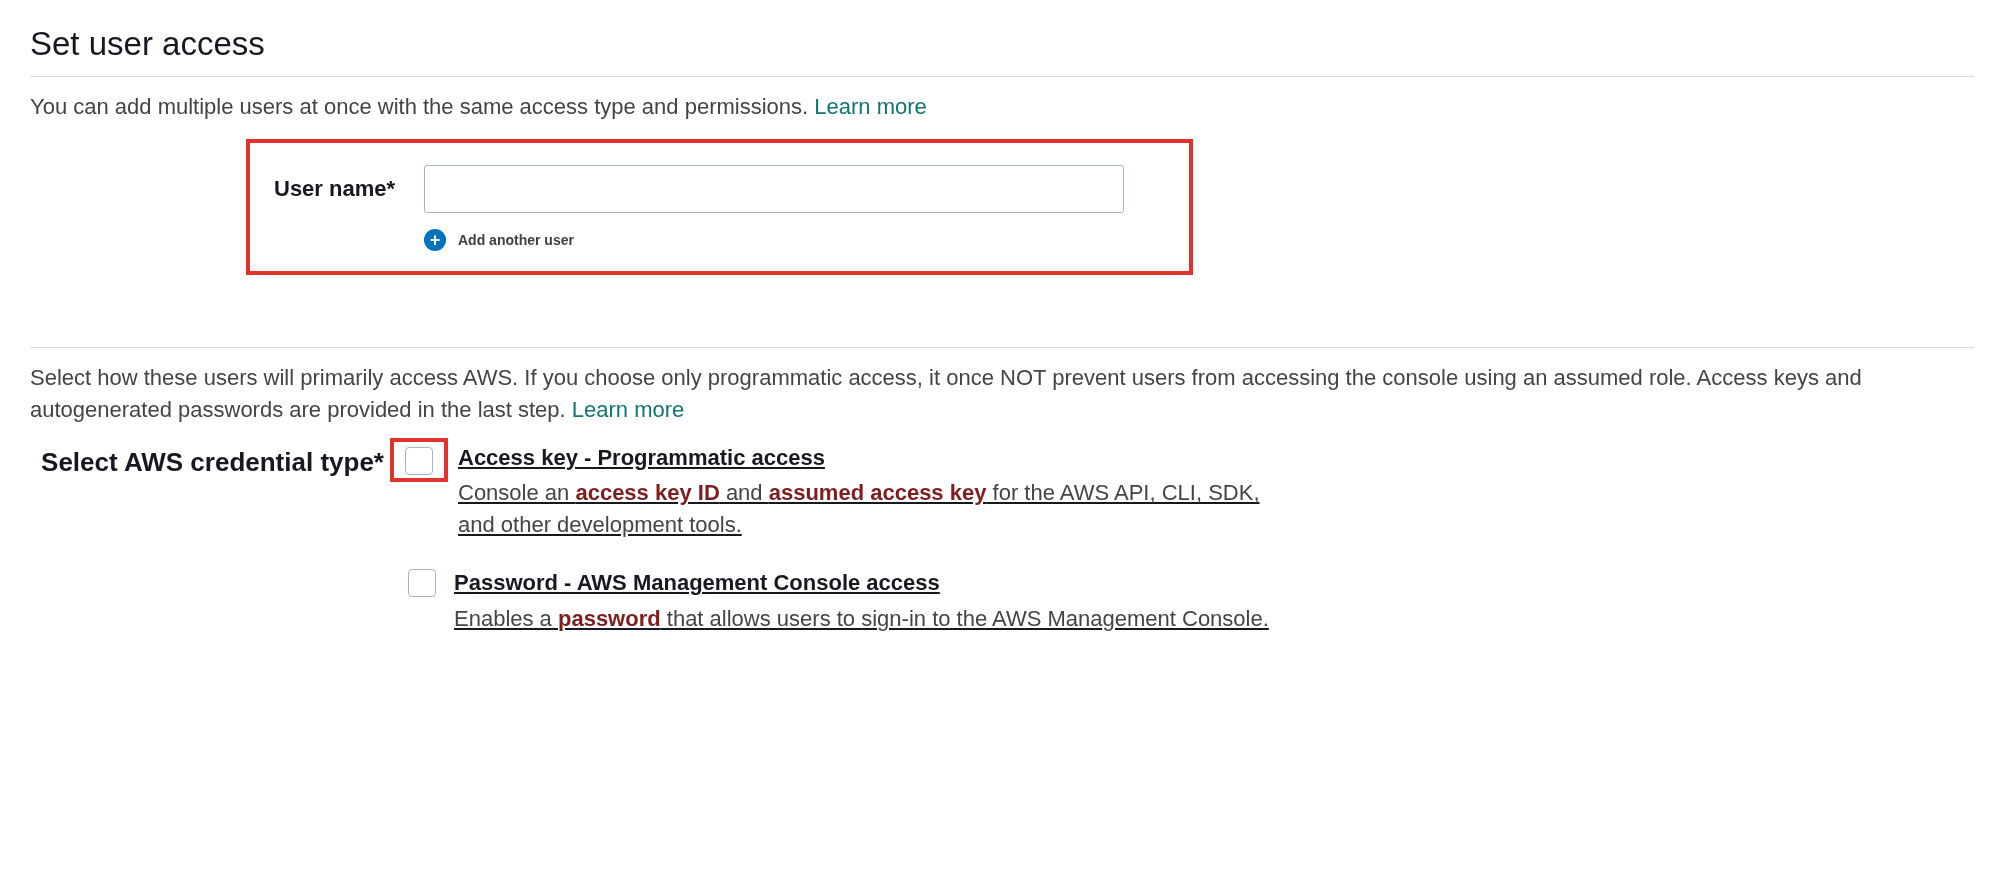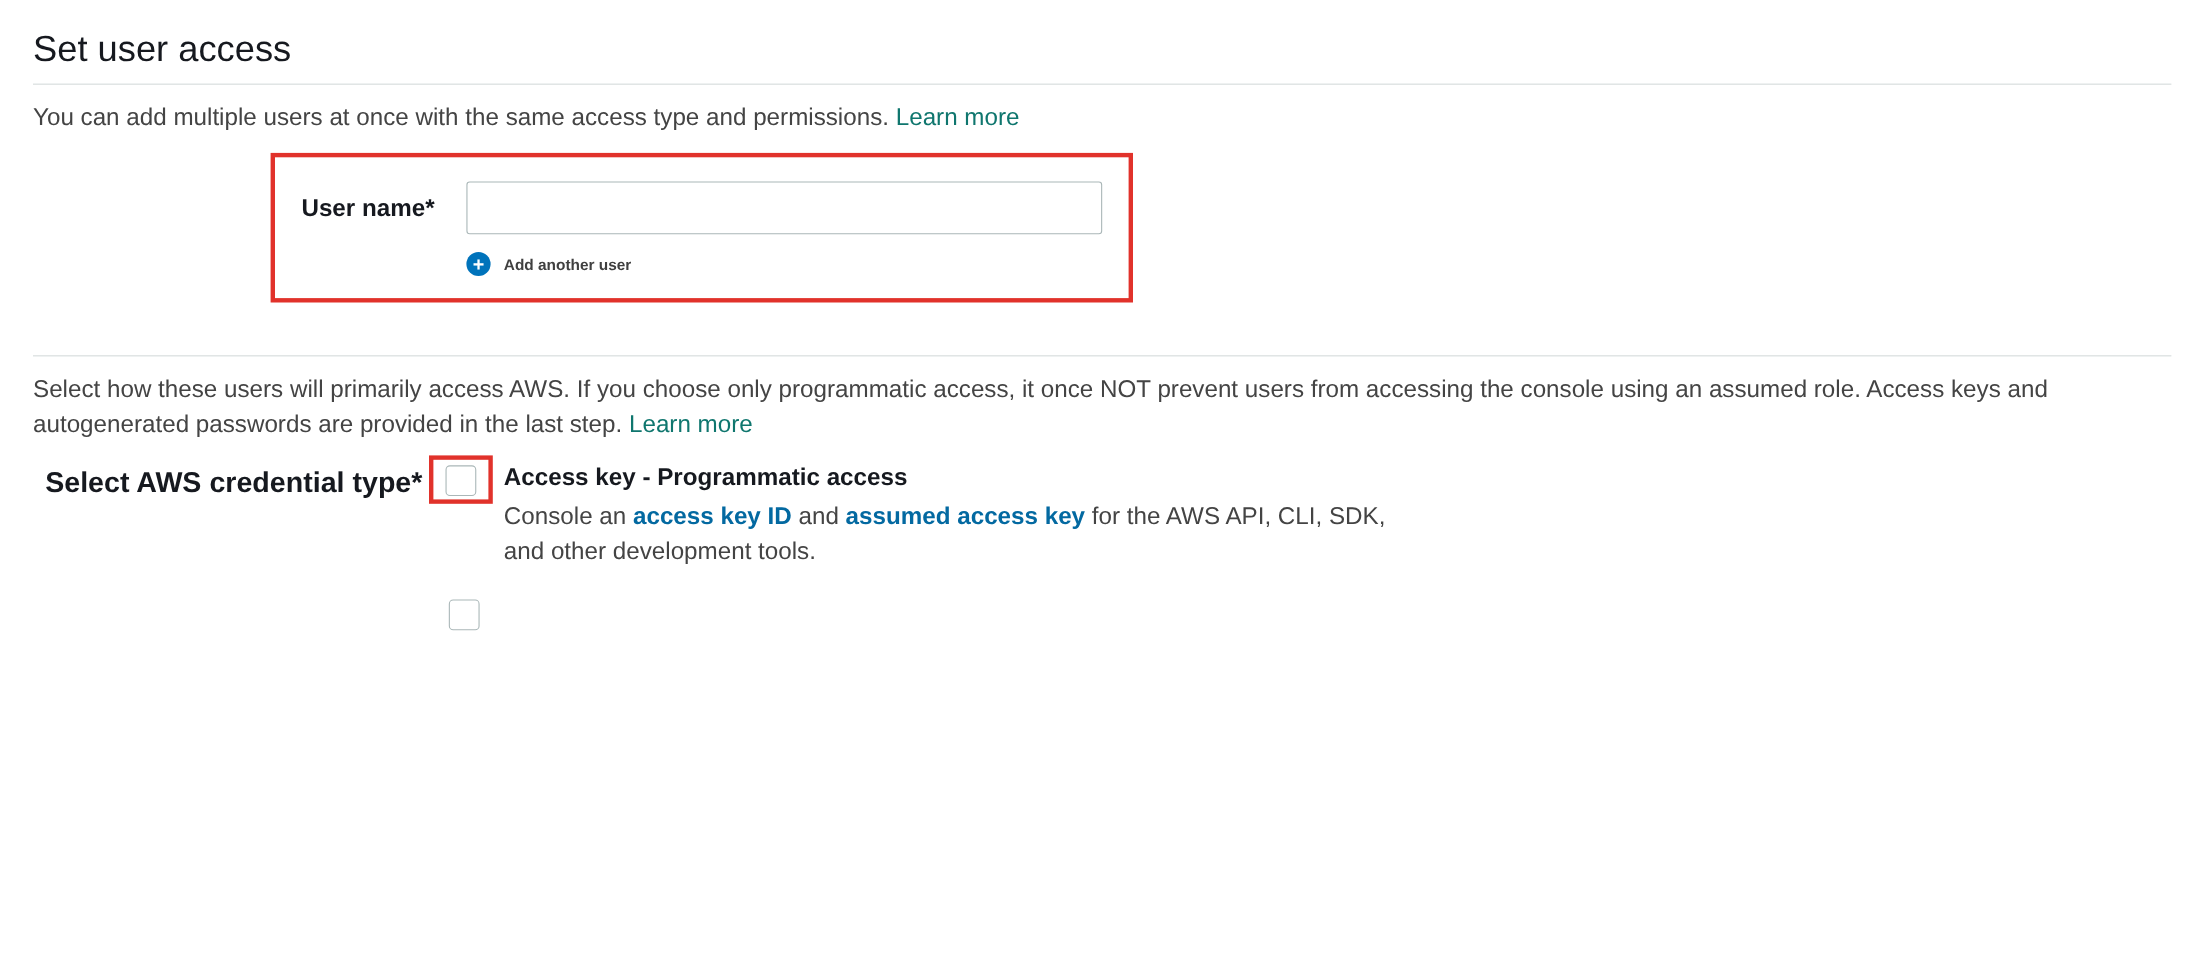--- a/index.html
+++ b/index.html
@@ -30,23 +30,23 @@
   }
   .link {
     color: #0f766e;
     text-decoration: none;
     cursor: pointer;
   }
 
   .highlight-box {
     border: 4px solid #e1322b;
     padding: 22px 24px 20px 24px;
-    width: 784px;
+    width: 947px;
     margin-left: 216px;
-    margin-bottom: 48px;
+    margin-bottom: 72px;
   }
   .field-row {
     display: flex;
     align-items: center;
     margin-bottom: 16px;
   }
   .field-label {
     font-weight: 700;
     font-size: 22px;
     width: 150px;
@@ -125,31 +125,31 @@
   }
   .checkbox-highlight {
     border: 4px solid #e1322b;
     padding: 3px;
     width: 58px;
     display: flex;
     justify-content: center;
     margin-left: -10px;
     margin-top: -4px;
   }
-  .cred-text { padding-left: 10px; max-width: 840px; }
+  .cred-text { padding-left: 10px; max-width: 840px; text-decoration: underline; }
   .cred-title {
     font-weight: 700;
     font-size: 22px;
     margin-bottom: 4px;
   }
   .cred-desc {
     font-size: 22px;
     color: #444;
   }
-  .cred-desc b { font-weight: 700; color: #0369a1; }
+  .cred-desc b { font-weight: 700; color: #7f1d1d; }
 </style>
 </head>
 <body>
 
 <h2 class="section-heading">Set user access</h2>
 <hr class="section-rule">
 <p class="section-desc">
   <span>You can add multiple users at once with the same access type and permissions. </span><a class="link">Learn more</a>
 </p>
 
@@ -183,17 +183,23 @@
           <div class="cred-desc">
             <span>Console an </span><b>access key ID</b><span> and </span><b>assumed access key</b><span> for the AWS API, CLI, SDK, and other development tools.</span>
           </div>
         </div>
       </div>
 
       <div class="cred-option">
         <div class="checkbox-wrap">
           <div class="checkbox"></div>
         </div>
+        <div class="cred-text">
+          <div class="cred-title">Password - AWS Management Console access</div>
+          <div class="cred-desc">
+            <span>Enables a </span><b>password</b><span> that allows users to sign-in to the AWS Management Console.</span>
+          </div>
+        </div>
       </div>
 
     </div>
   </div>
 </div>
 
 </body></html>

